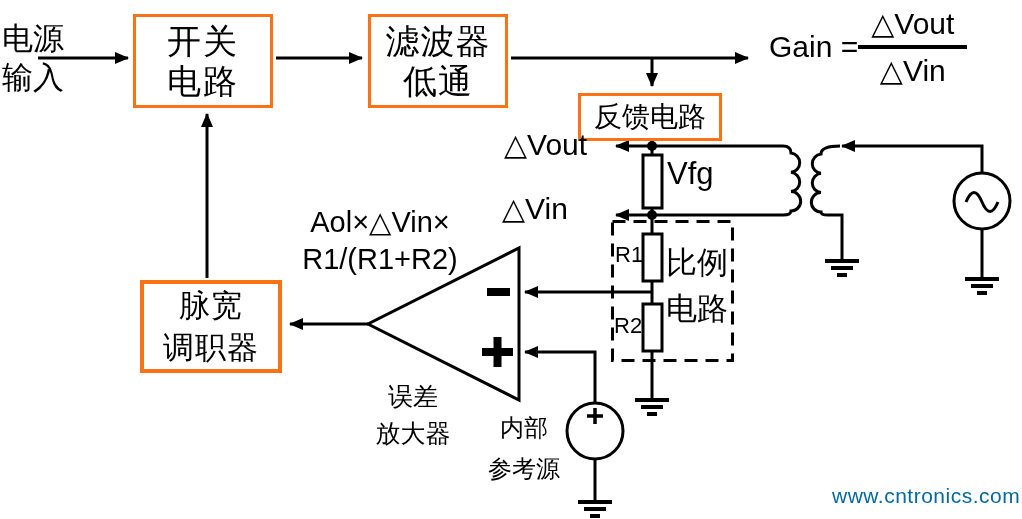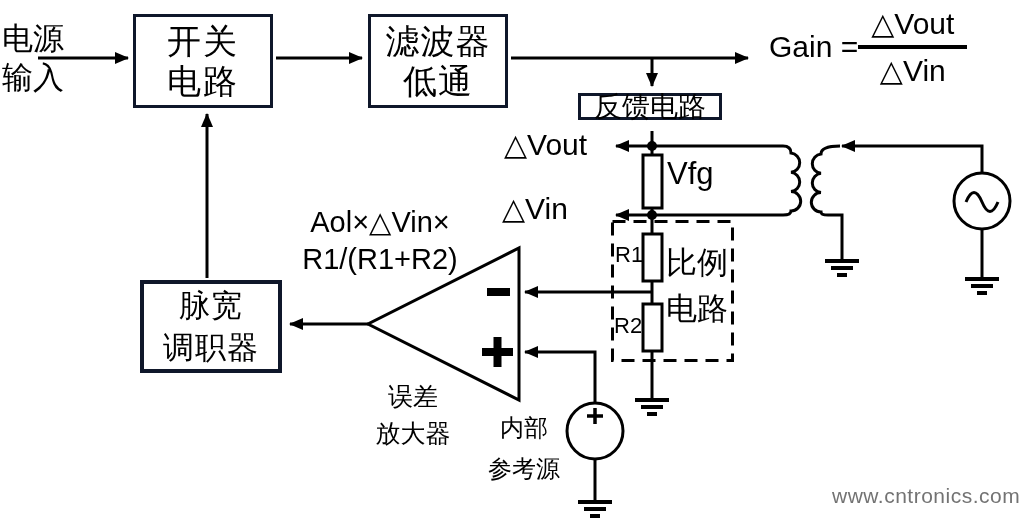--- a/index.html
+++ b/index.html
@@ -2,40 +2,40 @@
 <html><head>
 <meta charset="utf-8">
 <style>
   html,body{margin:0;padding:0;background:#fff;}
   .stage{
     position:relative;width:1022px;height:519px;background:#ffffff;overflow:hidden;
     font-family:Liberation Sans, sans-serif;color:#000;
   }
   .stage svg{position:absolute;left:0;top:0;}
   .box{
-    position:absolute;background:#fff;border:3px solid #0f172a;box-sizing:border-box;
+    position:absolute;background:#fff;border:3px solid #f97316;box-sizing:border-box;
     display:flex;flex-direction:column;align-items:center;justify-content:center;
     text-align:center;z-index:2;
   }
   .box-switch{left:133px;top:14px;width:140px;height:94px;font-size:34px;line-height:40px;letter-spacing:2px;}
   .box-lowpass{left:368px;top:14px;width:140px;height:94px;font-size:34px;line-height:40px;letter-spacing:1px;}
-  .box-feedback{left:578px;top:93px;width:144px;height:27px;border-width:3px;font-size:28px;line-height:30px;}
+  .box-feedback{left:578px;top:93px;width:144px;height:48px;border-width:3px;font-size:28px;line-height:30px;}
   .box-pwm{left:140px;top:280px;width:142px;height:93px;border-width:4px;font-size:31px;line-height:42px;letter-spacing:1px;}
   .lbl{position:absolute;white-space:nowrap;z-index:3;}
   .lbl-power{left:0;top:19px;width:66px;text-align:center;font-size:31px;line-height:39px;}
   .lbl-dvout{left:504px;top:127px;font-size:30px;}
   .lbl-dvin{left:502px;top:191px;font-size:30px;}
   .lbl-vfg{left:667px;top:156px;font-size:31px;}
   .lbl-r1{left:615px;top:242px;font-size:22px;}
   .lbl-r2{left:614px;top:313px;font-size:22px;}
   .lbl-opamp-formula{left:282px;top:204px;width:196px;text-align:center;font-size:29px;line-height:37px;}
   .lbl-proportional{left:658px;top:240px;width:78px;text-align:center;font-size:31px;line-height:46px;}
   .lbl-error-amp{left:356px;top:378px;width:114px;text-align:center;font-size:25px;line-height:37px;}
   .lbl-internal-ref{left:464px;top:407px;width:120px;text-align:center;font-size:24px;line-height:41px;}
-  .lbl-watermark{left:832px;top:484px;font-size:21px;color:#737373;letter-spacing:.5px;}
+  .lbl-watermark{left:832px;top:484px;font-size:21px;color:#0369a1;letter-spacing:.5px;}
   .gain{
     position:absolute;left:769px;top:6px;display:flex;align-items:center;
     font-size:30px;z-index:3;
   }
   .gain .frac{text-align:center;}
   .gain .num{padding:0 13px 4px;border-bottom:4px solid #000;}
   .gain .den{padding-top:4px;}
 </style>
 </head>
 <body>

